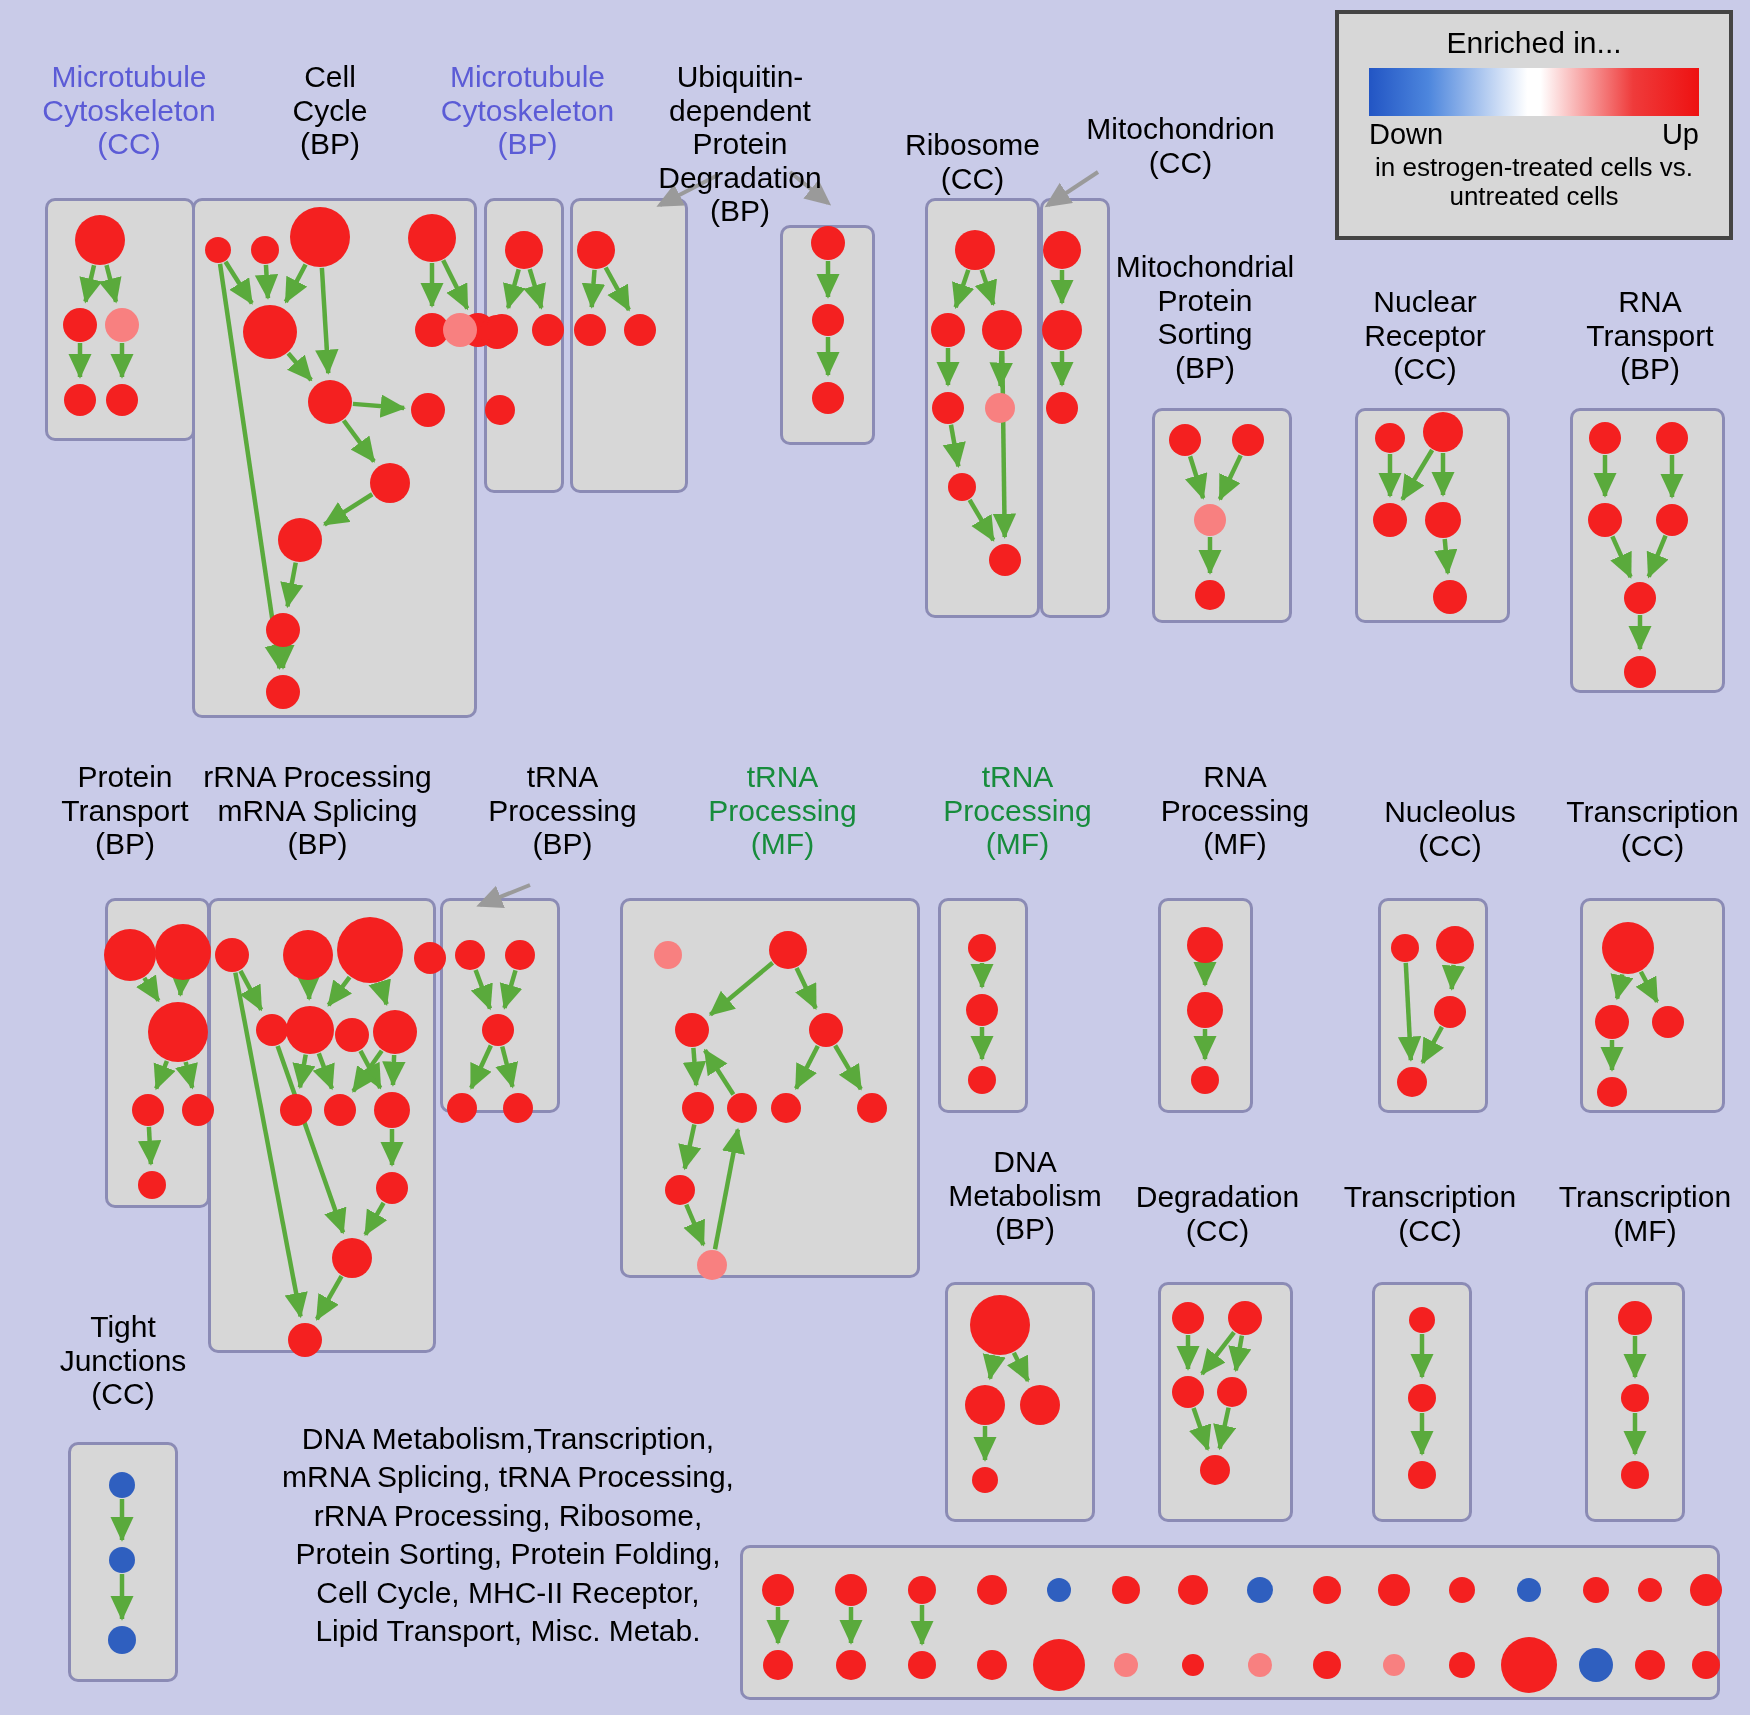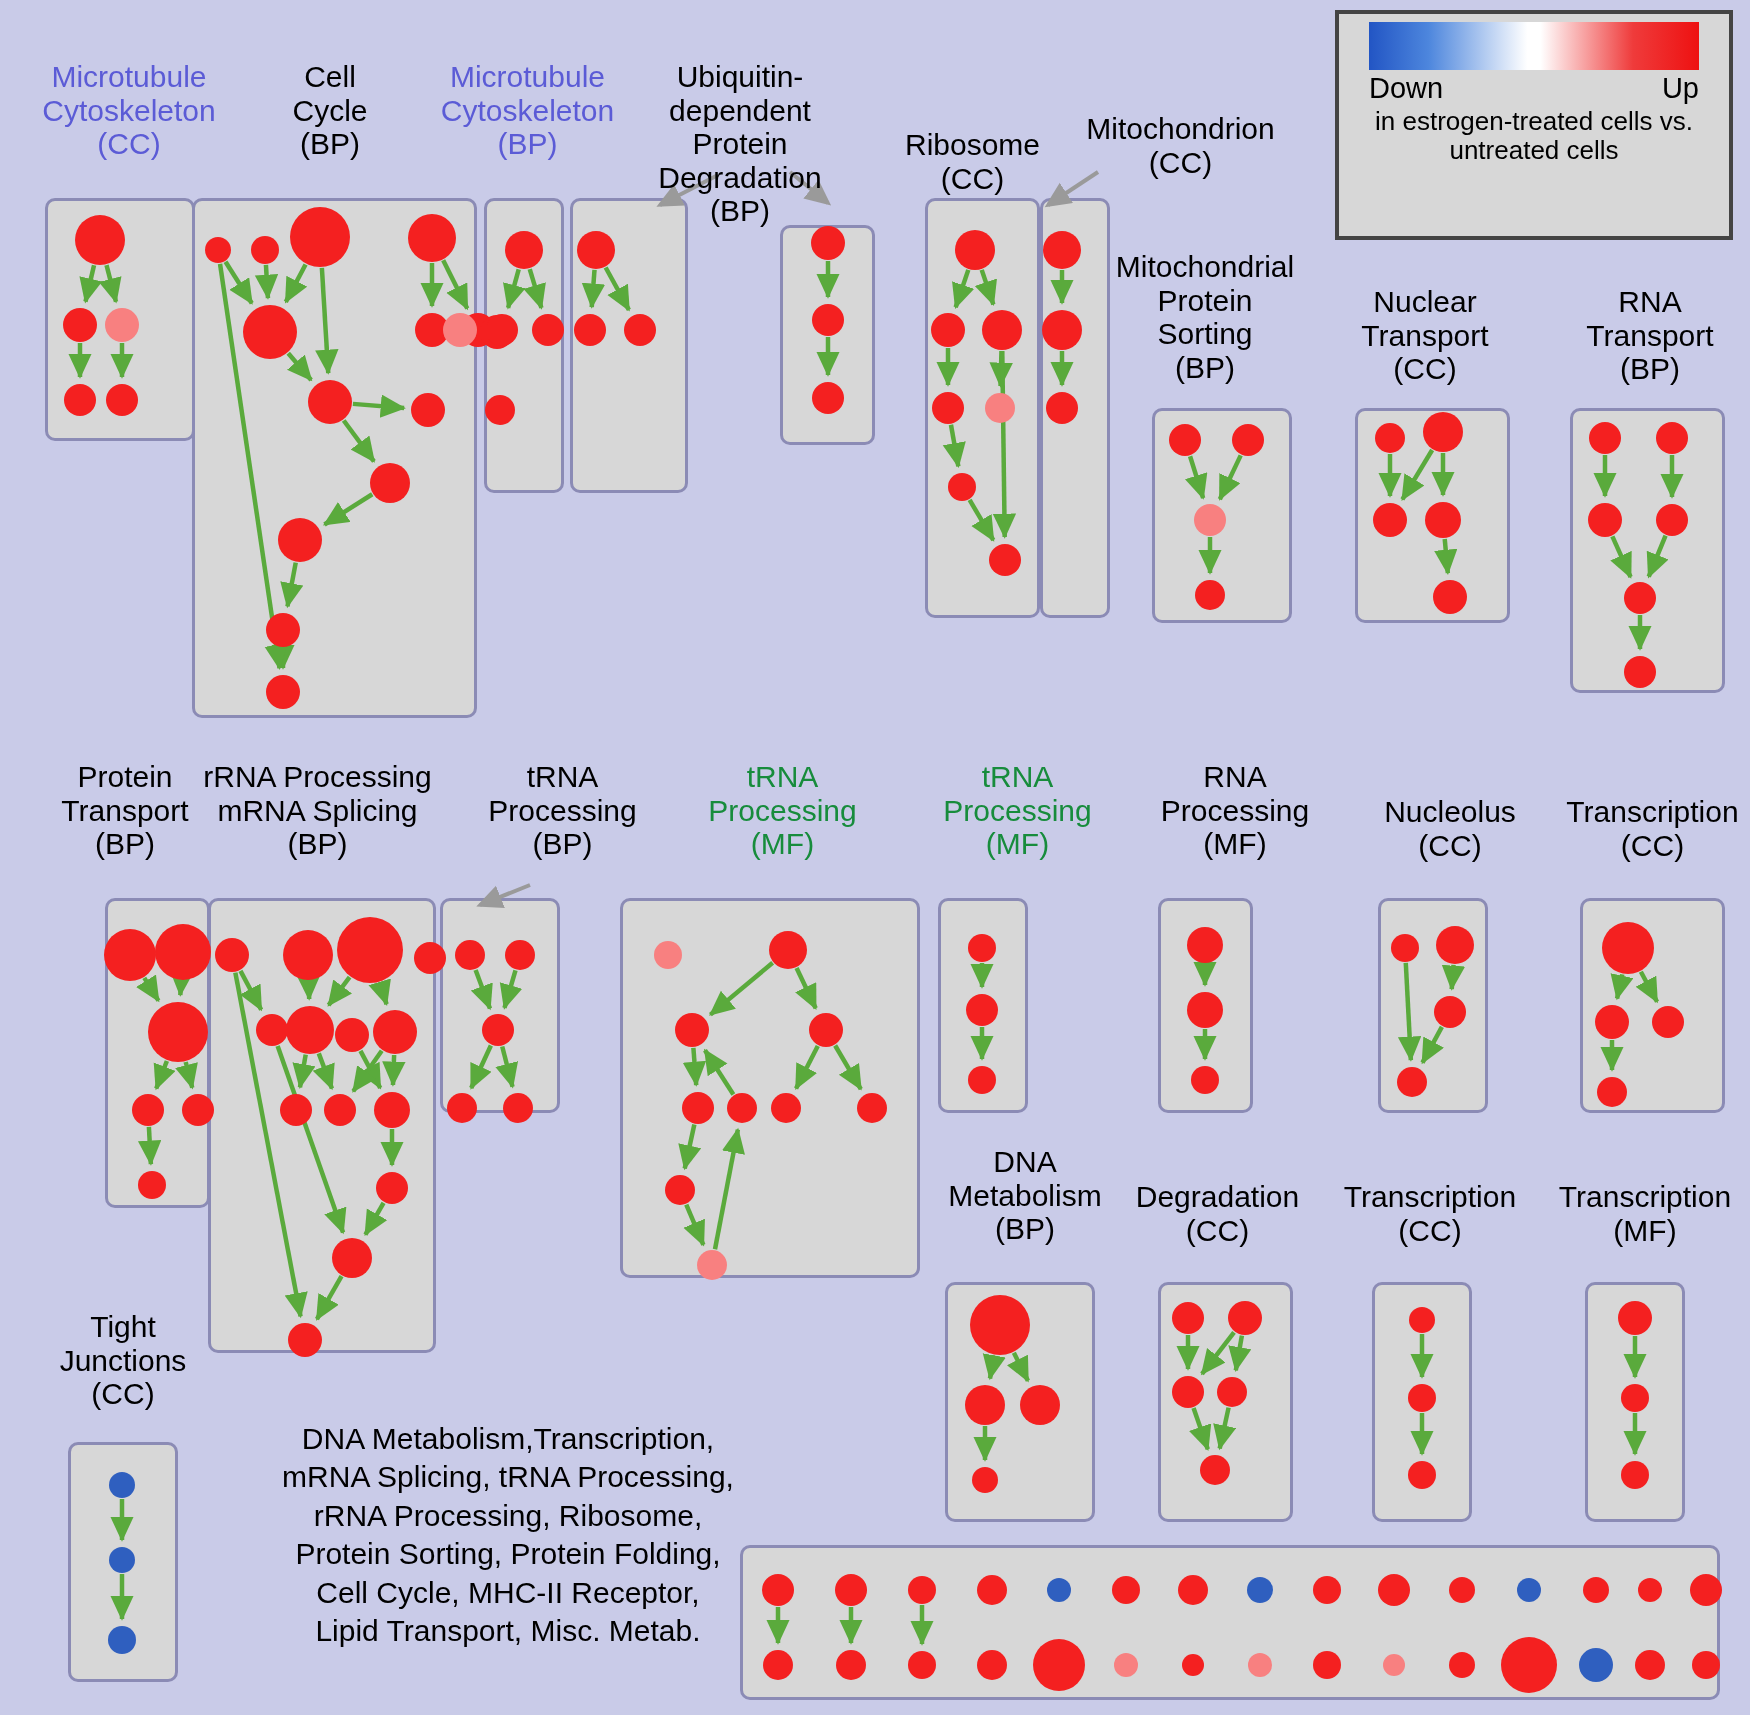--- a/index.html
+++ b/index.html
@@ -353,20 +353,21 @@
         <circle cx="1596" cy="1590" r="13" fill="#f42020"></circle>
         <circle cx="1596" cy="1665" r="17" fill="#2f5fbf"></circle>
         <circle cx="1650" cy="1590" r="12" fill="#f42020"></circle>
         <circle cx="1650" cy="1665" r="15" fill="#f42020"></circle>
         <circle cx="1706" cy="1590" r="16" fill="#f42020"></circle>
         <circle cx="1706" cy="1665" r="14" fill="#f42020"></circle>
       </g>
   </svg>
 
   <div class="legend">
+    <div class="ttl">Enriched in...</div>
     <div class="bar"></div>
     <div class="ends">
       <span>Down</span>
       <span>Up</span>
     </div>
     <div class="sub">in estrogen-treated cells
 vs. untreated cells</div>
   </div>
 
   <div class="blocktext" style="left:248px;top:1420px;width:520px;">DNA Metabolism,Transcription,
@@ -392,21 +393,21 @@
 (BP)</div>
     <div class="label" style="left: 880px; top: 128px; width: 185px;">Ribosome
 (CC)</div>
     <div class="label" style="left: 1068px; top: 112px; width: 225px;">Mitochondrion
 (CC)</div>
     <div class="label" style="left: 1100px; top: 250px; width: 210px;">Mitochondrial
 Protein
 Sorting
 (BP)</div>
     <div class="label" style="left: 1330px; top: 285px; width: 190px;">Nuclear
-Transport
+Receptor
 (CC)</div>
     <div class="label" style="left: 1560px; top: 285px; width: 180px;">RNA
 Transport
 (BP)</div>
     <div class="label" style="left: 30px; top: 760px; width: 190px;">Protein
 Transport
 (BP)</div>
     <div class="label" style="left: 185px; top: 760px; width: 265px;">rRNA Processing
 mRNA Splicing
 (BP)</div>

